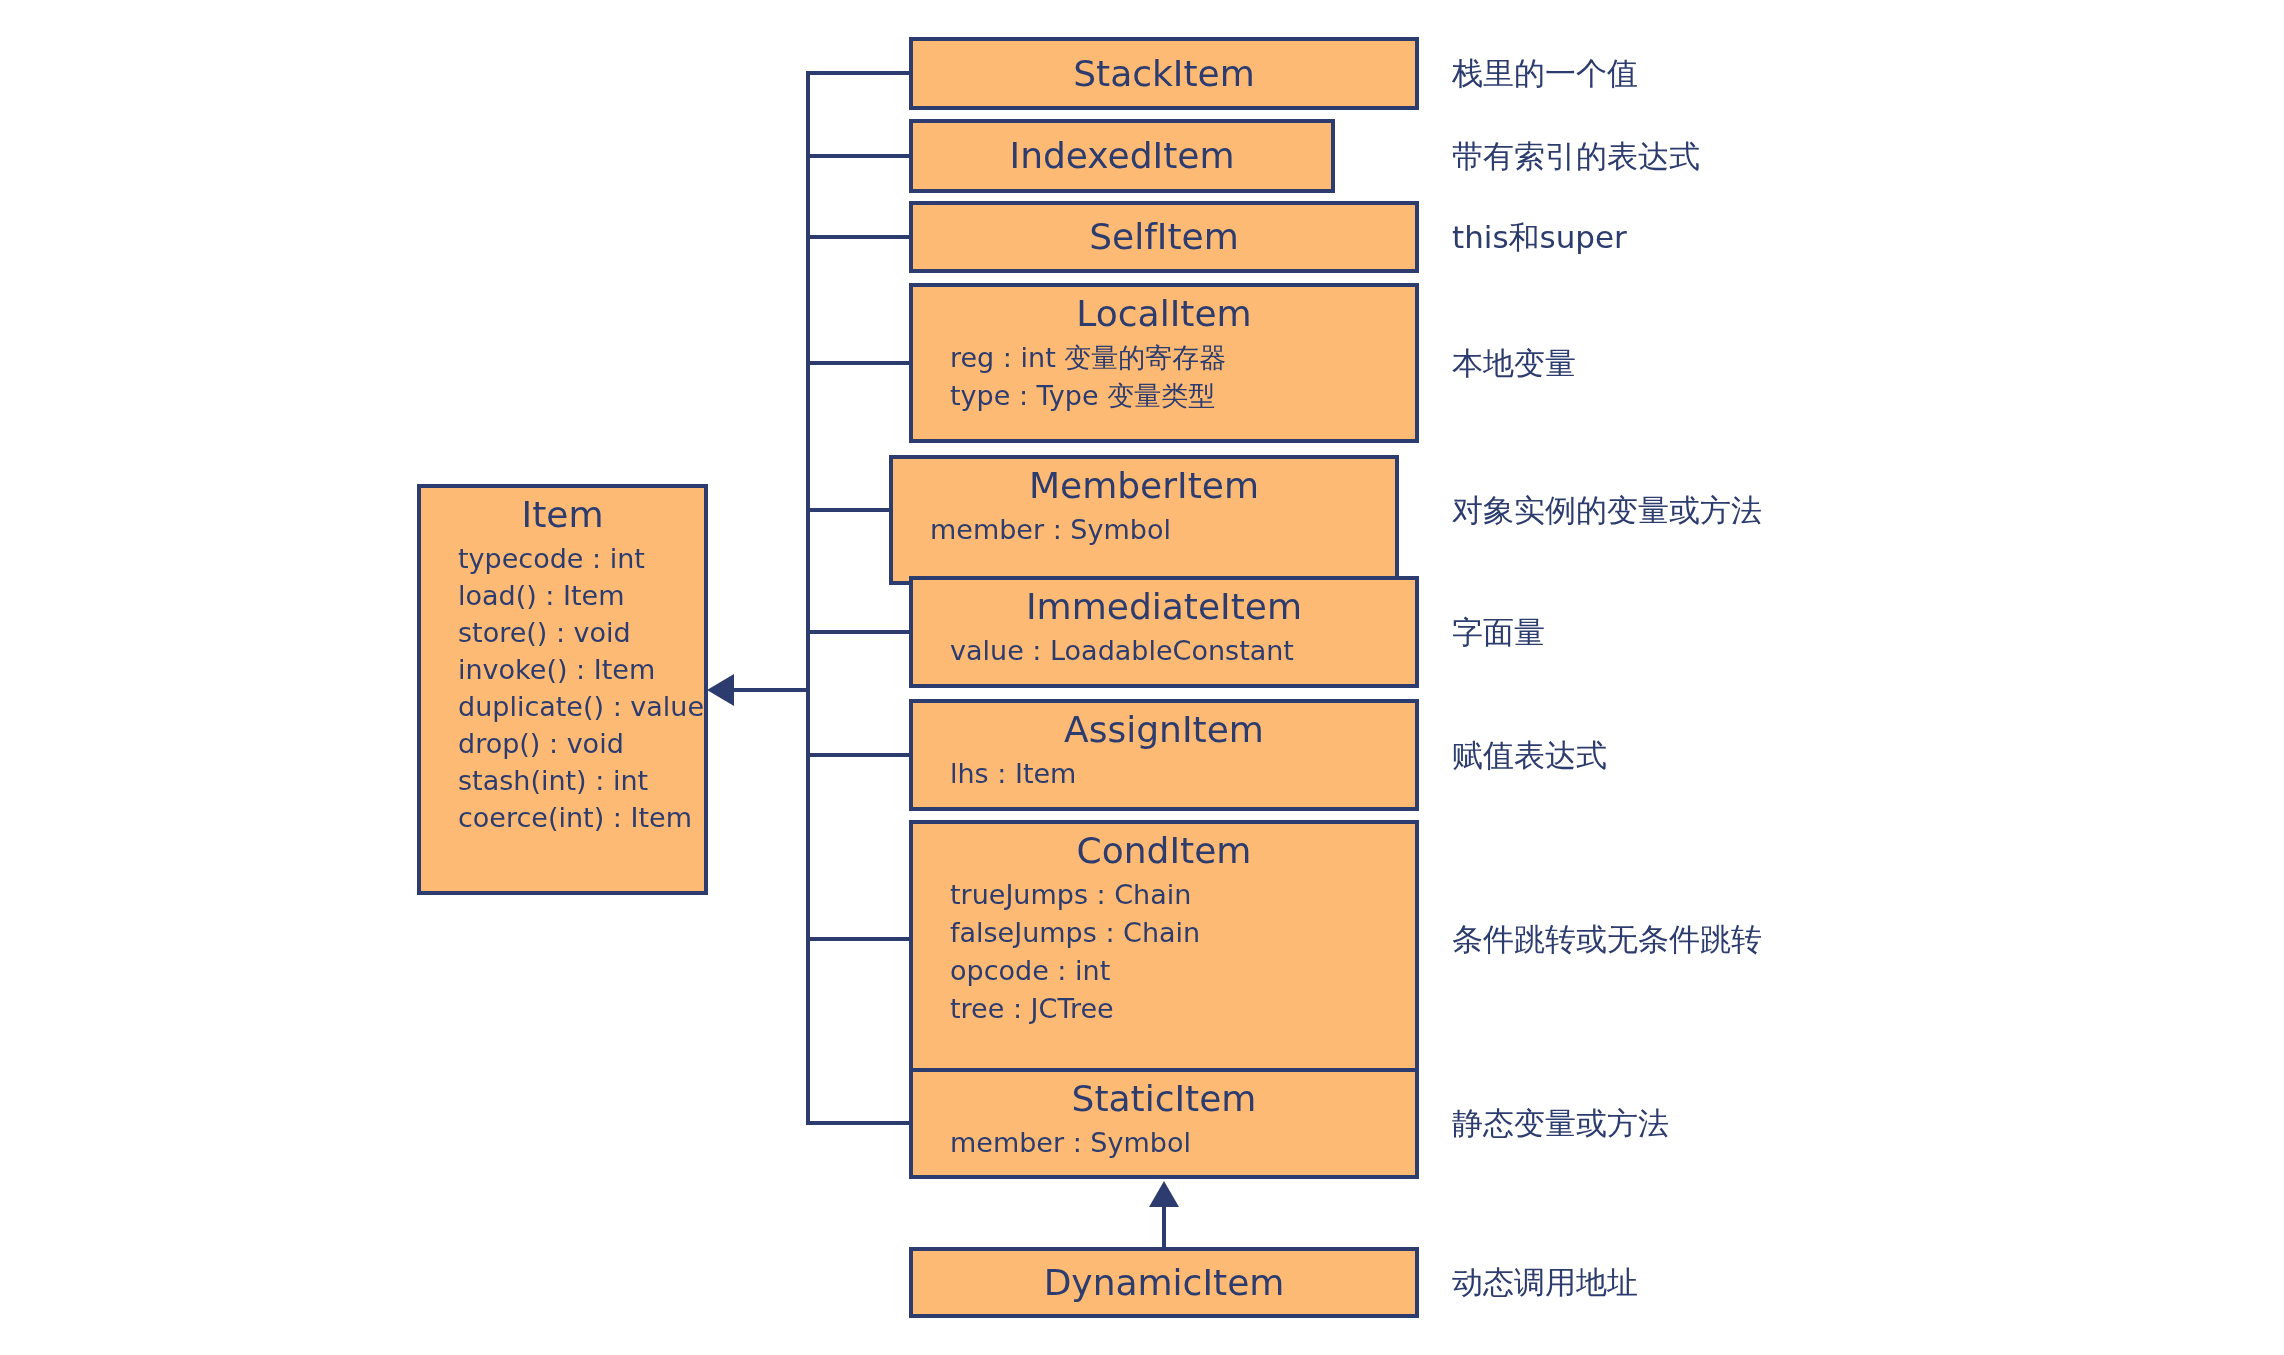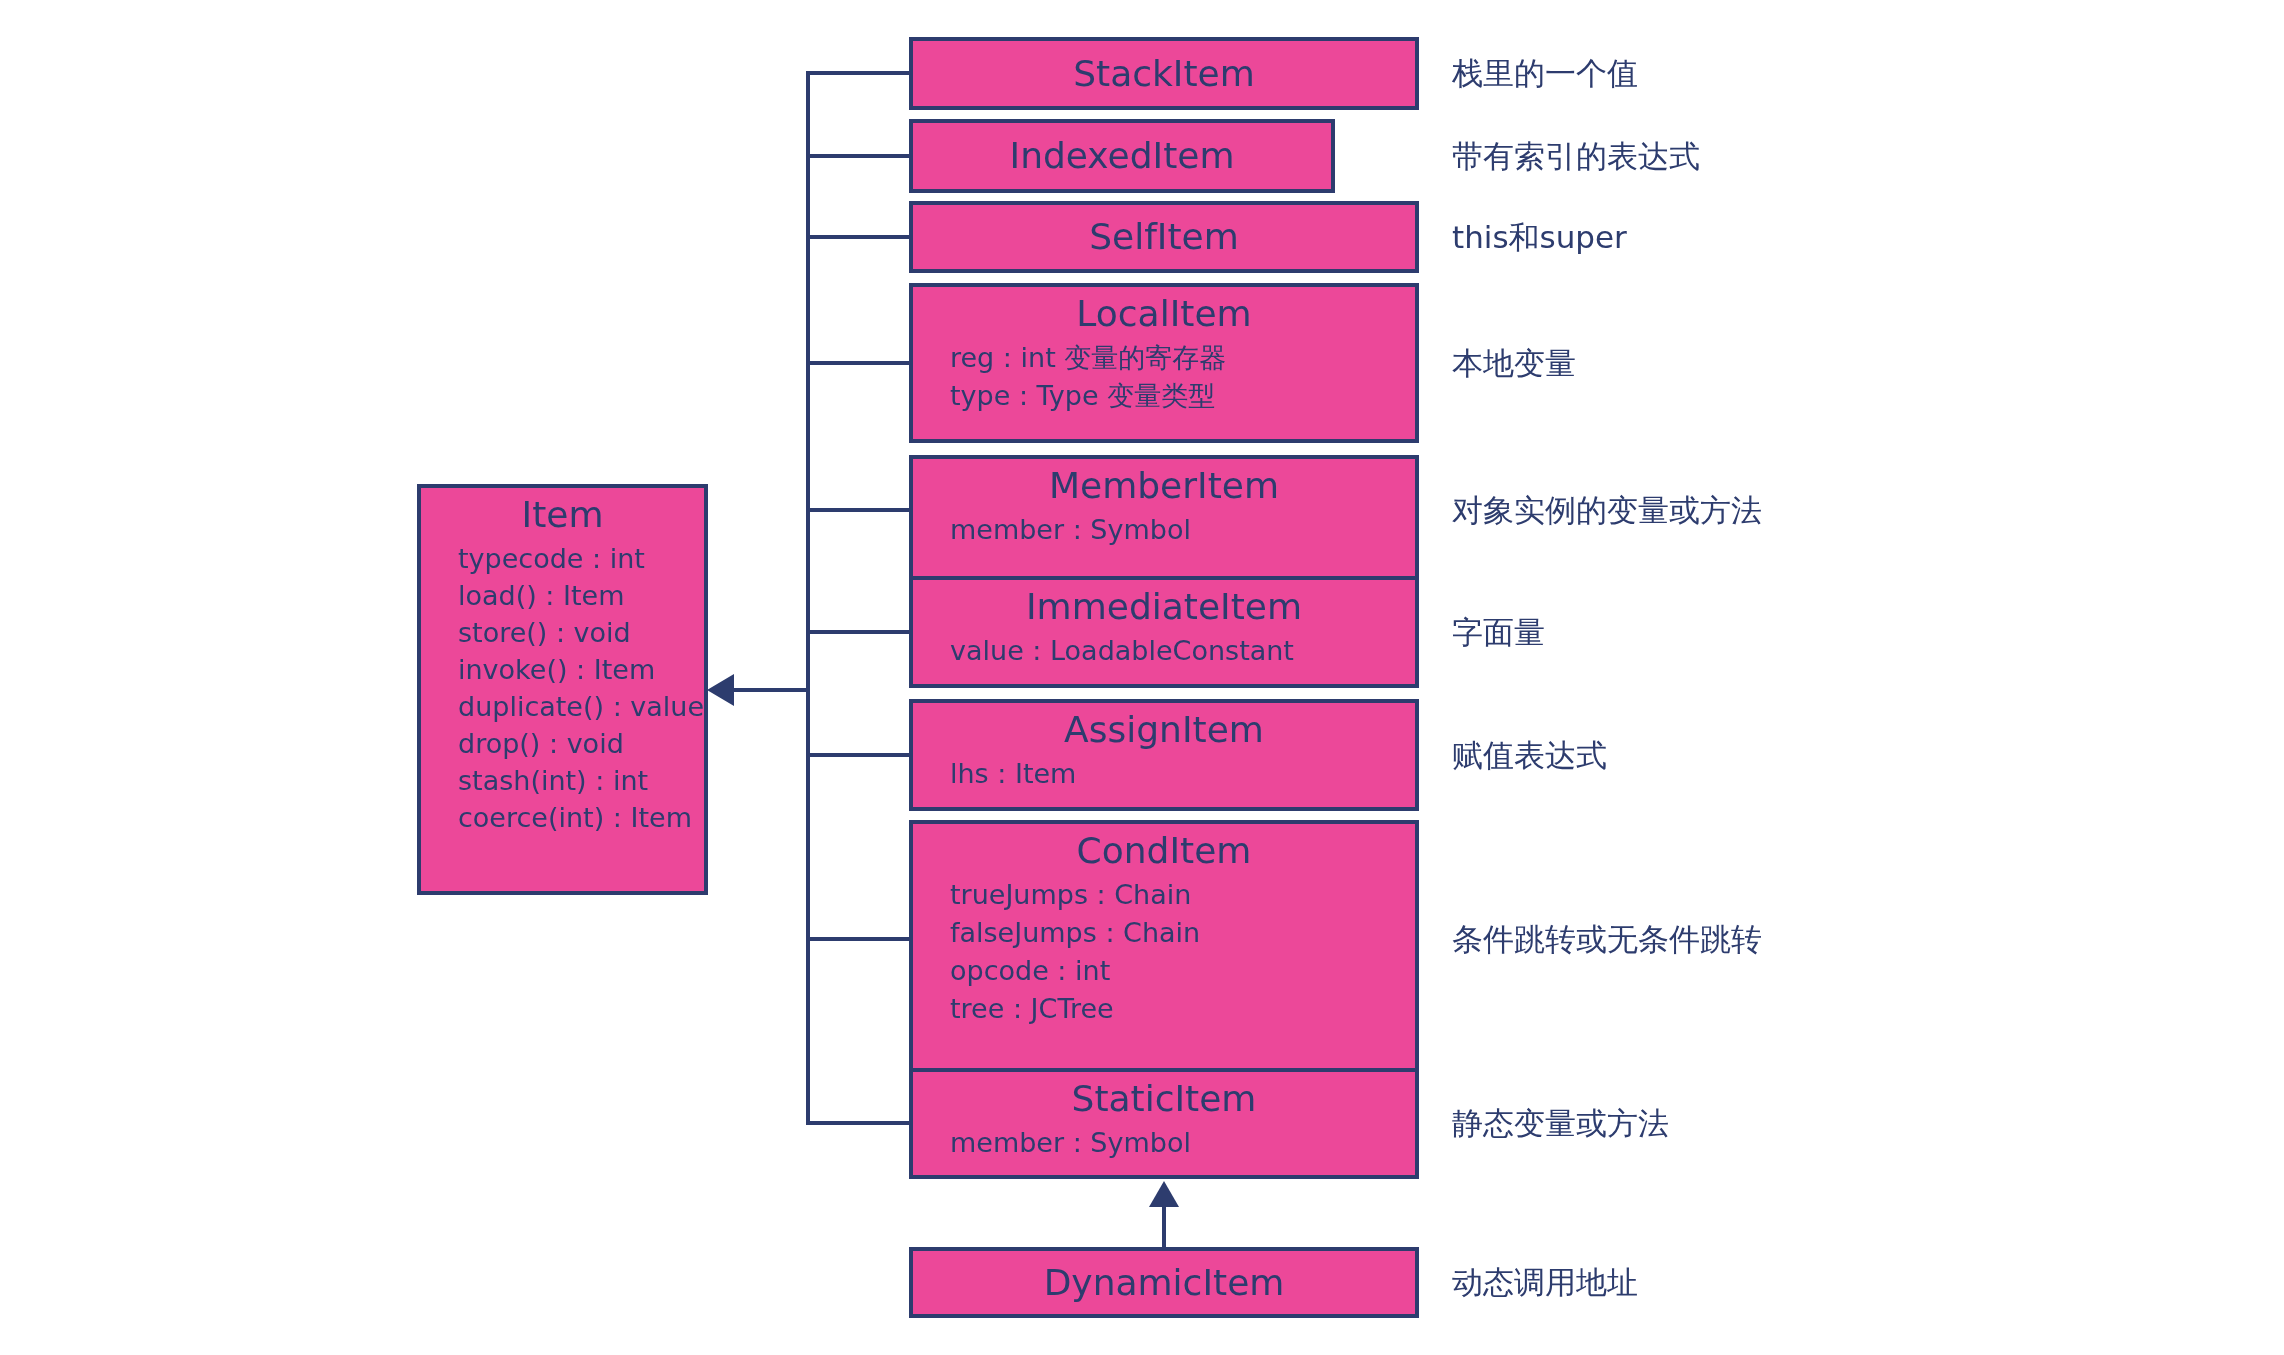--- a/index.html
+++ b/index.html
@@ -9,21 +9,21 @@
     width: 2284px;
     height: 1355px;
     background: #ffffff;
     font-family: "DejaVu Sans", sans-serif;
     color: var(--ink);
     overflow: hidden;
   }
   .box {
     position: absolute;
     border: 4px solid var(--ink);
-    background: #ec4899;
+    background: #fdba74;
     box-sizing: border-box;
   }
   .box.single {
     display: flex;
     align-items: center;
     justify-content: center;
   }
   .box-title {
     text-align: center;
     font-size: 36px;
@@ -111,21 +111,21 @@
   </div>
 
   <div class="box" style="left:909px; top:283px; width:510px; height:160px;">
     <div class="box-title">LocalItem</div>
     <div class="attrs">
       <div class="attr">reg : int 变量的寄存器</div>
       <div class="attr">type : Type 变量类型</div>
     </div>
   </div>
 
-  <div class="box" style="left:909px; top:455px; width:510px; height:130px;">
+  <div class="box" style="left:889px; top:455px; width:510px; height:130px;">
     <div class="box-title">MemberItem</div>
     <div class="attrs">
       <div class="attr">member : Symbol</div>
     </div>
   </div>
 
   <div class="box" style="left:909px; top:576px; width:510px; height:112px;">
     <div class="box-title">ImmediateItem</div>
     <div class="attrs">
       <div class="attr">value : LoadableConstant</div>

